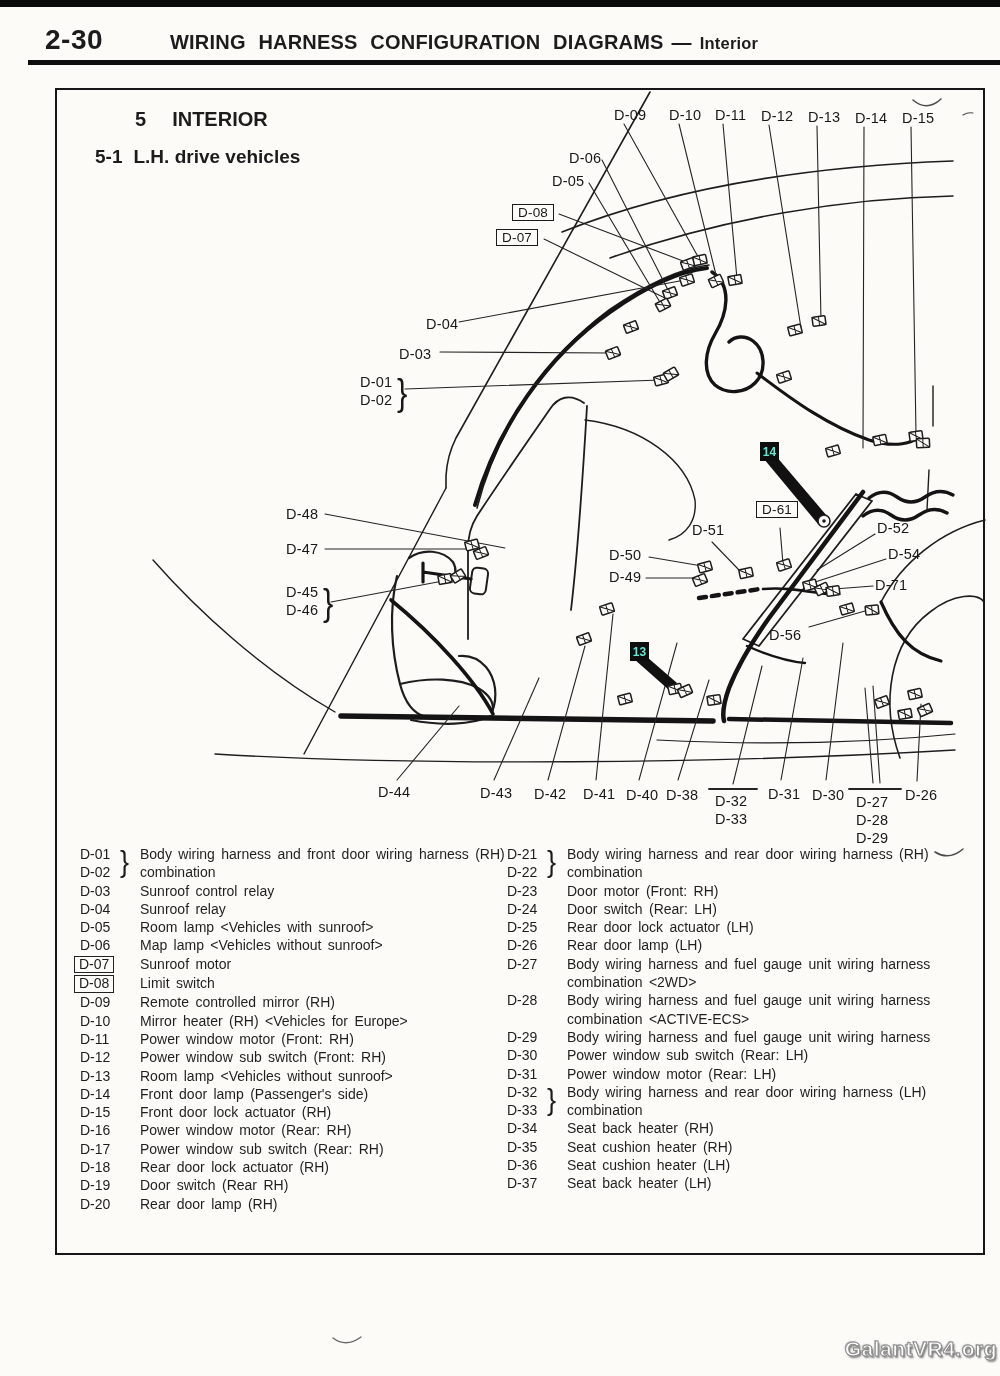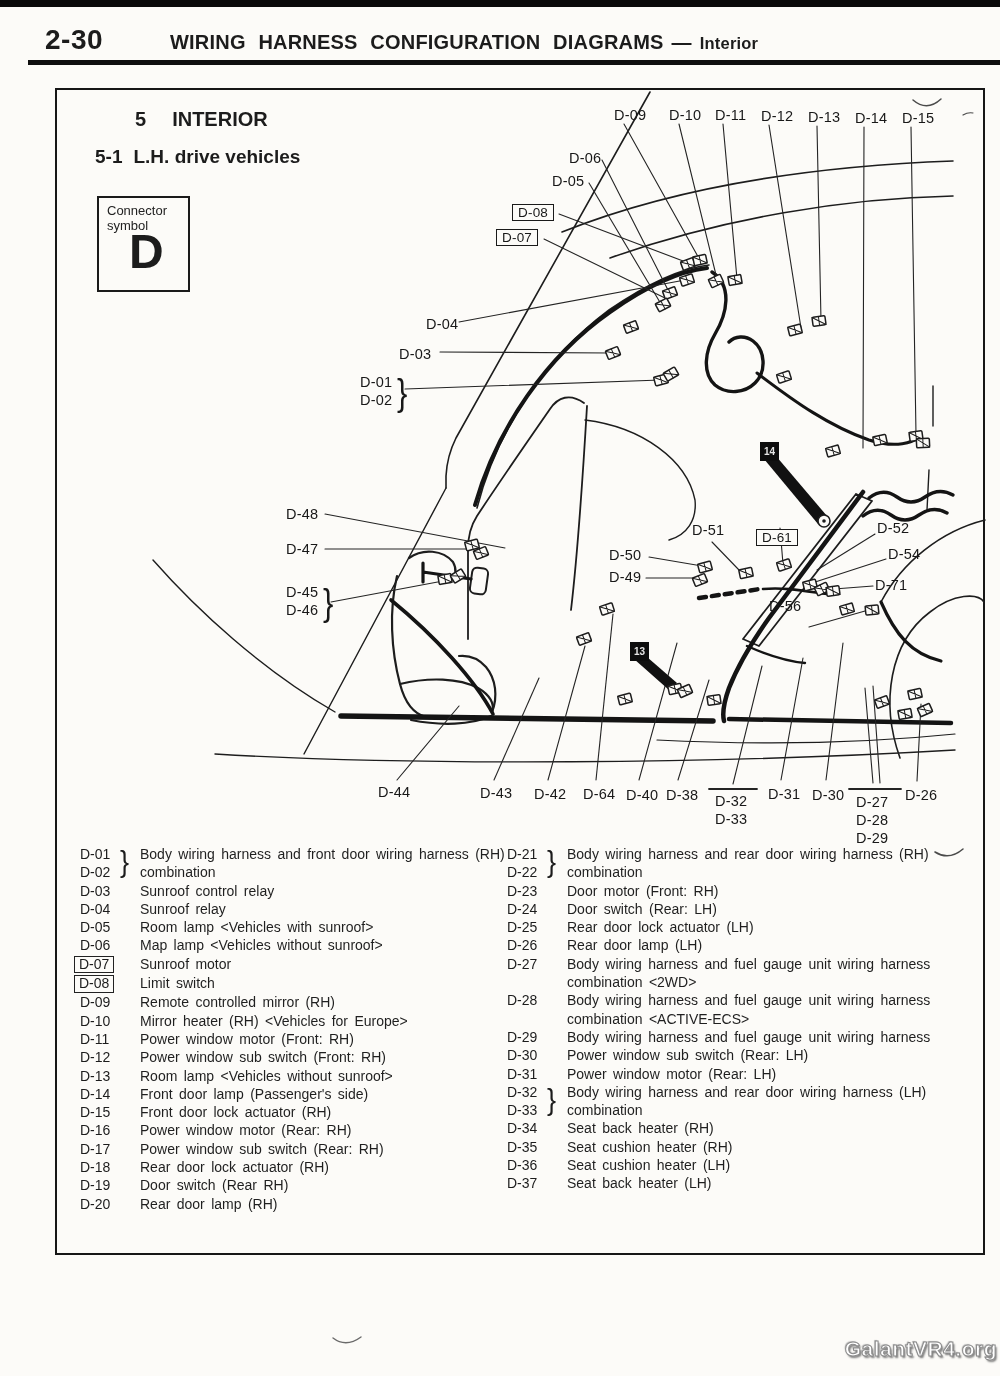--- a/index.html
+++ b/index.html
@@ -27,22 +27,22 @@
     position:absolute;left:40px;top:106px;width:93px;height:96px;
     border:2px solid #1a1a1a;box-sizing:border-box;padding:5px 0 0 8px;
   }
   .conn-box .cap{font-size:13px;line-height:15px;color:#222;}
   .conn-box .letter{position:absolute;left:30px;top:26px;font-size:48px;font-weight:bold;letter-spacing:1px;}
   svg.art{position:absolute;left:0;top:0;width:930px;height:770px;pointer-events:none;}
   .dl{position:absolute;font-size:14.5px;line-height:17px;color:#181818;white-space:nowrap;letter-spacing:.2px;}
   .dl.box{border:1.6px solid #1a1a1a;padding:0 5px;font-size:13.5px;line-height:15px;background:#fcfbf8;}
   .dbrace{position:absolute;font-size:31px;color:#181818;transform:scaleY(1.2);transform-origin:top left;font-weight:normal;}
   .marker{
-    position:absolute;width:19px;height:19px;background:#0d0d0d;color:#e5e5e5;
-    font-size:10px;font-weight:bold;display:flex;align-items:center;justify-content:center;
+    position:absolute;width:19px;height:19px;background:#0d0d0d;color:#5eead4;
+    font-size:12px;font-weight:bold;display:flex;align-items:center;justify-content:center;
   }
   .legend{position:absolute;left:0;top:755px;width:100%;font-size:14px;}
   .lcol{position:absolute;top:0;}
   .lcol.left{left:23px;width:425px;}
   .lcol.right{left:450px;width:478px;}
   .lrow{position:relative;display:flex;align-items:flex-start;}
   .lcodes{width:60px;flex:none;display:flex;flex-direction:column;}
   .lcode{font-size:14px;line-height:18.3px;white-space:nowrap;width:max-content;}
   .lcode.boxed{border:1.6px solid #222;margin-left:-6px;padding:0 4px;line-height:15.5px;margin-top:1px;margin-bottom:.8px;}
   .lbrace{position:absolute;left:40px;top:-1px;font-size:27px;line-height:36px;transform:scaleY(1.1);}
@@ -72,27 +72,20 @@
 
   <div class="main-box">
 
     <div class="sec-title">
       <span class="num">5</span><span>INTERIOR</span>
     </div>
     <div class="sub-title">
       <span class="num">5-1</span><span>L.H. drive vehicles</span>
     </div>
 
-    <div class="conn-box">
-      <div class="cap">
-        <span>Connector</span><br>
-        <span>symbol</span>
-      </div>
-      <div class="letter">D</div>
-    </div>
 
     <svg class="art" viewBox="0 0 930 770" fill="none" stroke-linecap="round" stroke-linejoin="round">
       <defs>
         <g id="conn">
           <rect x="-6.5" y="-4.5" width="13" height="9" rx="1.2" fill="#fcfbf8" stroke="#1d1d1d" stroke-width="1.5"></rect>
           <path d="M -6.5,-4.5 L 6.5,4.5 M 0,-4.5 L 0,4.5" stroke="#1d1d1d" stroke-width="1"></path>
         </g>
       </defs>
 
       <g stroke="#1d1d1d">
@@ -254,33 +247,33 @@
     <span class="dl" style="left:342px;top:256px">D-03</span>
     <span class="dl" style="left:303px;top:284px">D-01</span>
     <span class="dl" style="left:303px;top:302px">D-02</span>
     <span class="dbrace" style="left:340px;top:281px">}</span>
     <span class="dl" style="left:229px;top:416px">D-48</span>
     <span class="dl" style="left:229px;top:451px">D-47</span>
     <span class="dl" style="left:229px;top:494px">D-45</span>
     <span class="dl" style="left:229px;top:512px">D-46</span>
     <span class="dbrace" style="left:266px;top:491px">}</span>
     <span class="dl" style="left:635px;top:432px">D-51</span>
-    <span class="dl box" style="left:699px;top:439px">D-61</span>
+    <span class="dl box" style="left:699px;top:411px">D-61</span>
     <span class="dl" style="left:820px;top:430px">D-52</span>
     <span class="dl" style="left:552px;top:457px">D-50</span>
     <span class="dl" style="left:831px;top:456px">D-54</span>
     <span class="dl" style="left:552px;top:479px">D-49</span>
     <span class="dl" style="left:818px;top:487px">D-71</span>
-    <span class="dl" style="left:712px;top:508px">D-56</span>
+    <span class="dl" style="left:712px;top:537px">D-56</span>
     <span class="marker" style="left:703px;top:352px">14</span>
     <span class="marker" style="left:573px;top:552px">13</span>
     <span class="dl" style="left:321px;top:694px">D-44</span>
     <span class="dl" style="left:423px;top:695px">D-43</span>
     <span class="dl" style="left:477px;top:696px">D-42</span>
-    <span class="dl" style="left:526px;top:696px">D-64</span>
+    <span class="dl" style="left:526px;top:696px">D-41</span>
     <span class="dl" style="left:569px;top:697px">D-40</span>
     <span class="dl" style="left:609px;top:697px">D-38</span>
     <span class="dl" style="left:658px;top:703px">D-32</span>
     <span class="dl" style="left:658px;top:721px">D-33</span>
     <span class="dl" style="left:711px;top:696px">D-31</span>
     <span class="dl" style="left:755px;top:697px">D-30</span>
     <span class="dl" style="left:799px;top:704px">D-27</span>
     <span class="dl" style="left:799px;top:722px">D-28</span>
     <span class="dl" style="left:799px;top:740px">D-29</span>
     <span class="dl" style="left:848px;top:697px">D-26</span>

